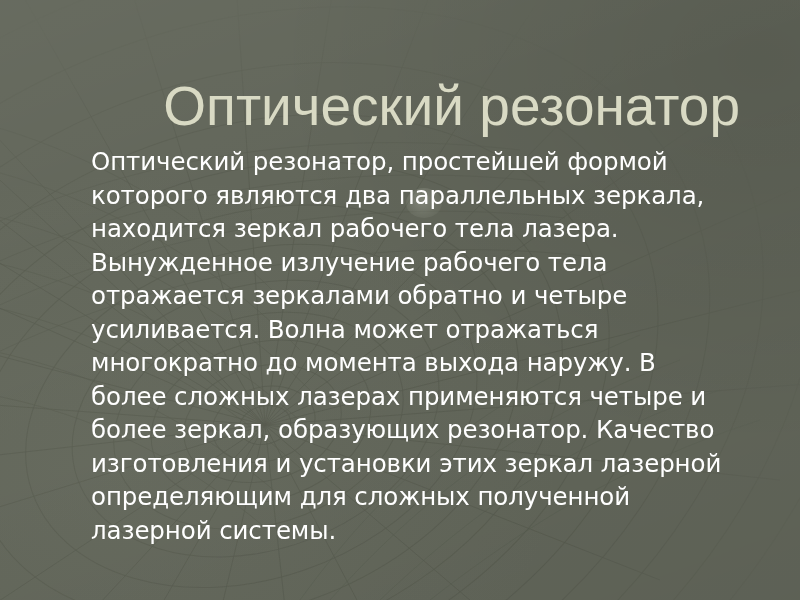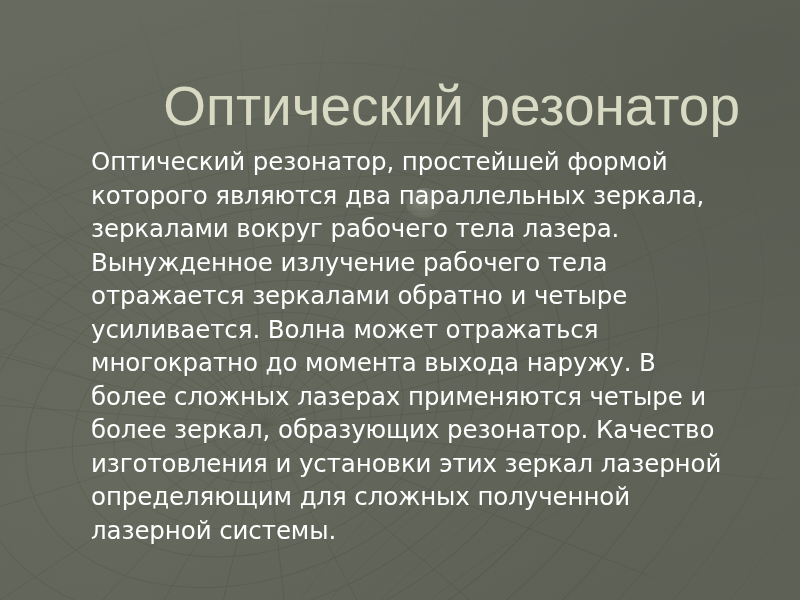--- a/index.html
+++ b/index.html
@@ -201,21 +201,21 @@
   </svg>
 
   <div id="bg-shade"></div>
   <div id="light-blob"></div>
 
   <h1 id="title">Оптический резонатор</h1>
 
   <div id="body-text">
     <span class="ln">Оптический резонатор, простейшей формой</span>
     <span class="ln">которого являются два параллельных зеркала,</span>
-    <span class="ln">зеркалами вокруг рабочего тела лазера.</span>
+    <span class="ln">находится зеркал рабочего тела лазера.</span>
     <span class="ln">Вынужденное излучение рабочего тела</span>
     <span class="ln">отражается зеркалами обратно и четыре</span>
     <span class="ln">усиливается. Волна может отражаться</span>
     <span class="ln">многократно до момента выхода наружу. В</span>
     <span class="ln">более сложных лазерах применяются четыре и</span>
     <span class="ln">более зеркал, образующих резонатор. Качество</span>
     <span class="ln">изготовления и установки этих зеркал лазерной</span>
     <span class="ln">определяющим для сложных полученной</span>
     <span class="ln">лазерной системы.</span>
   </div>

